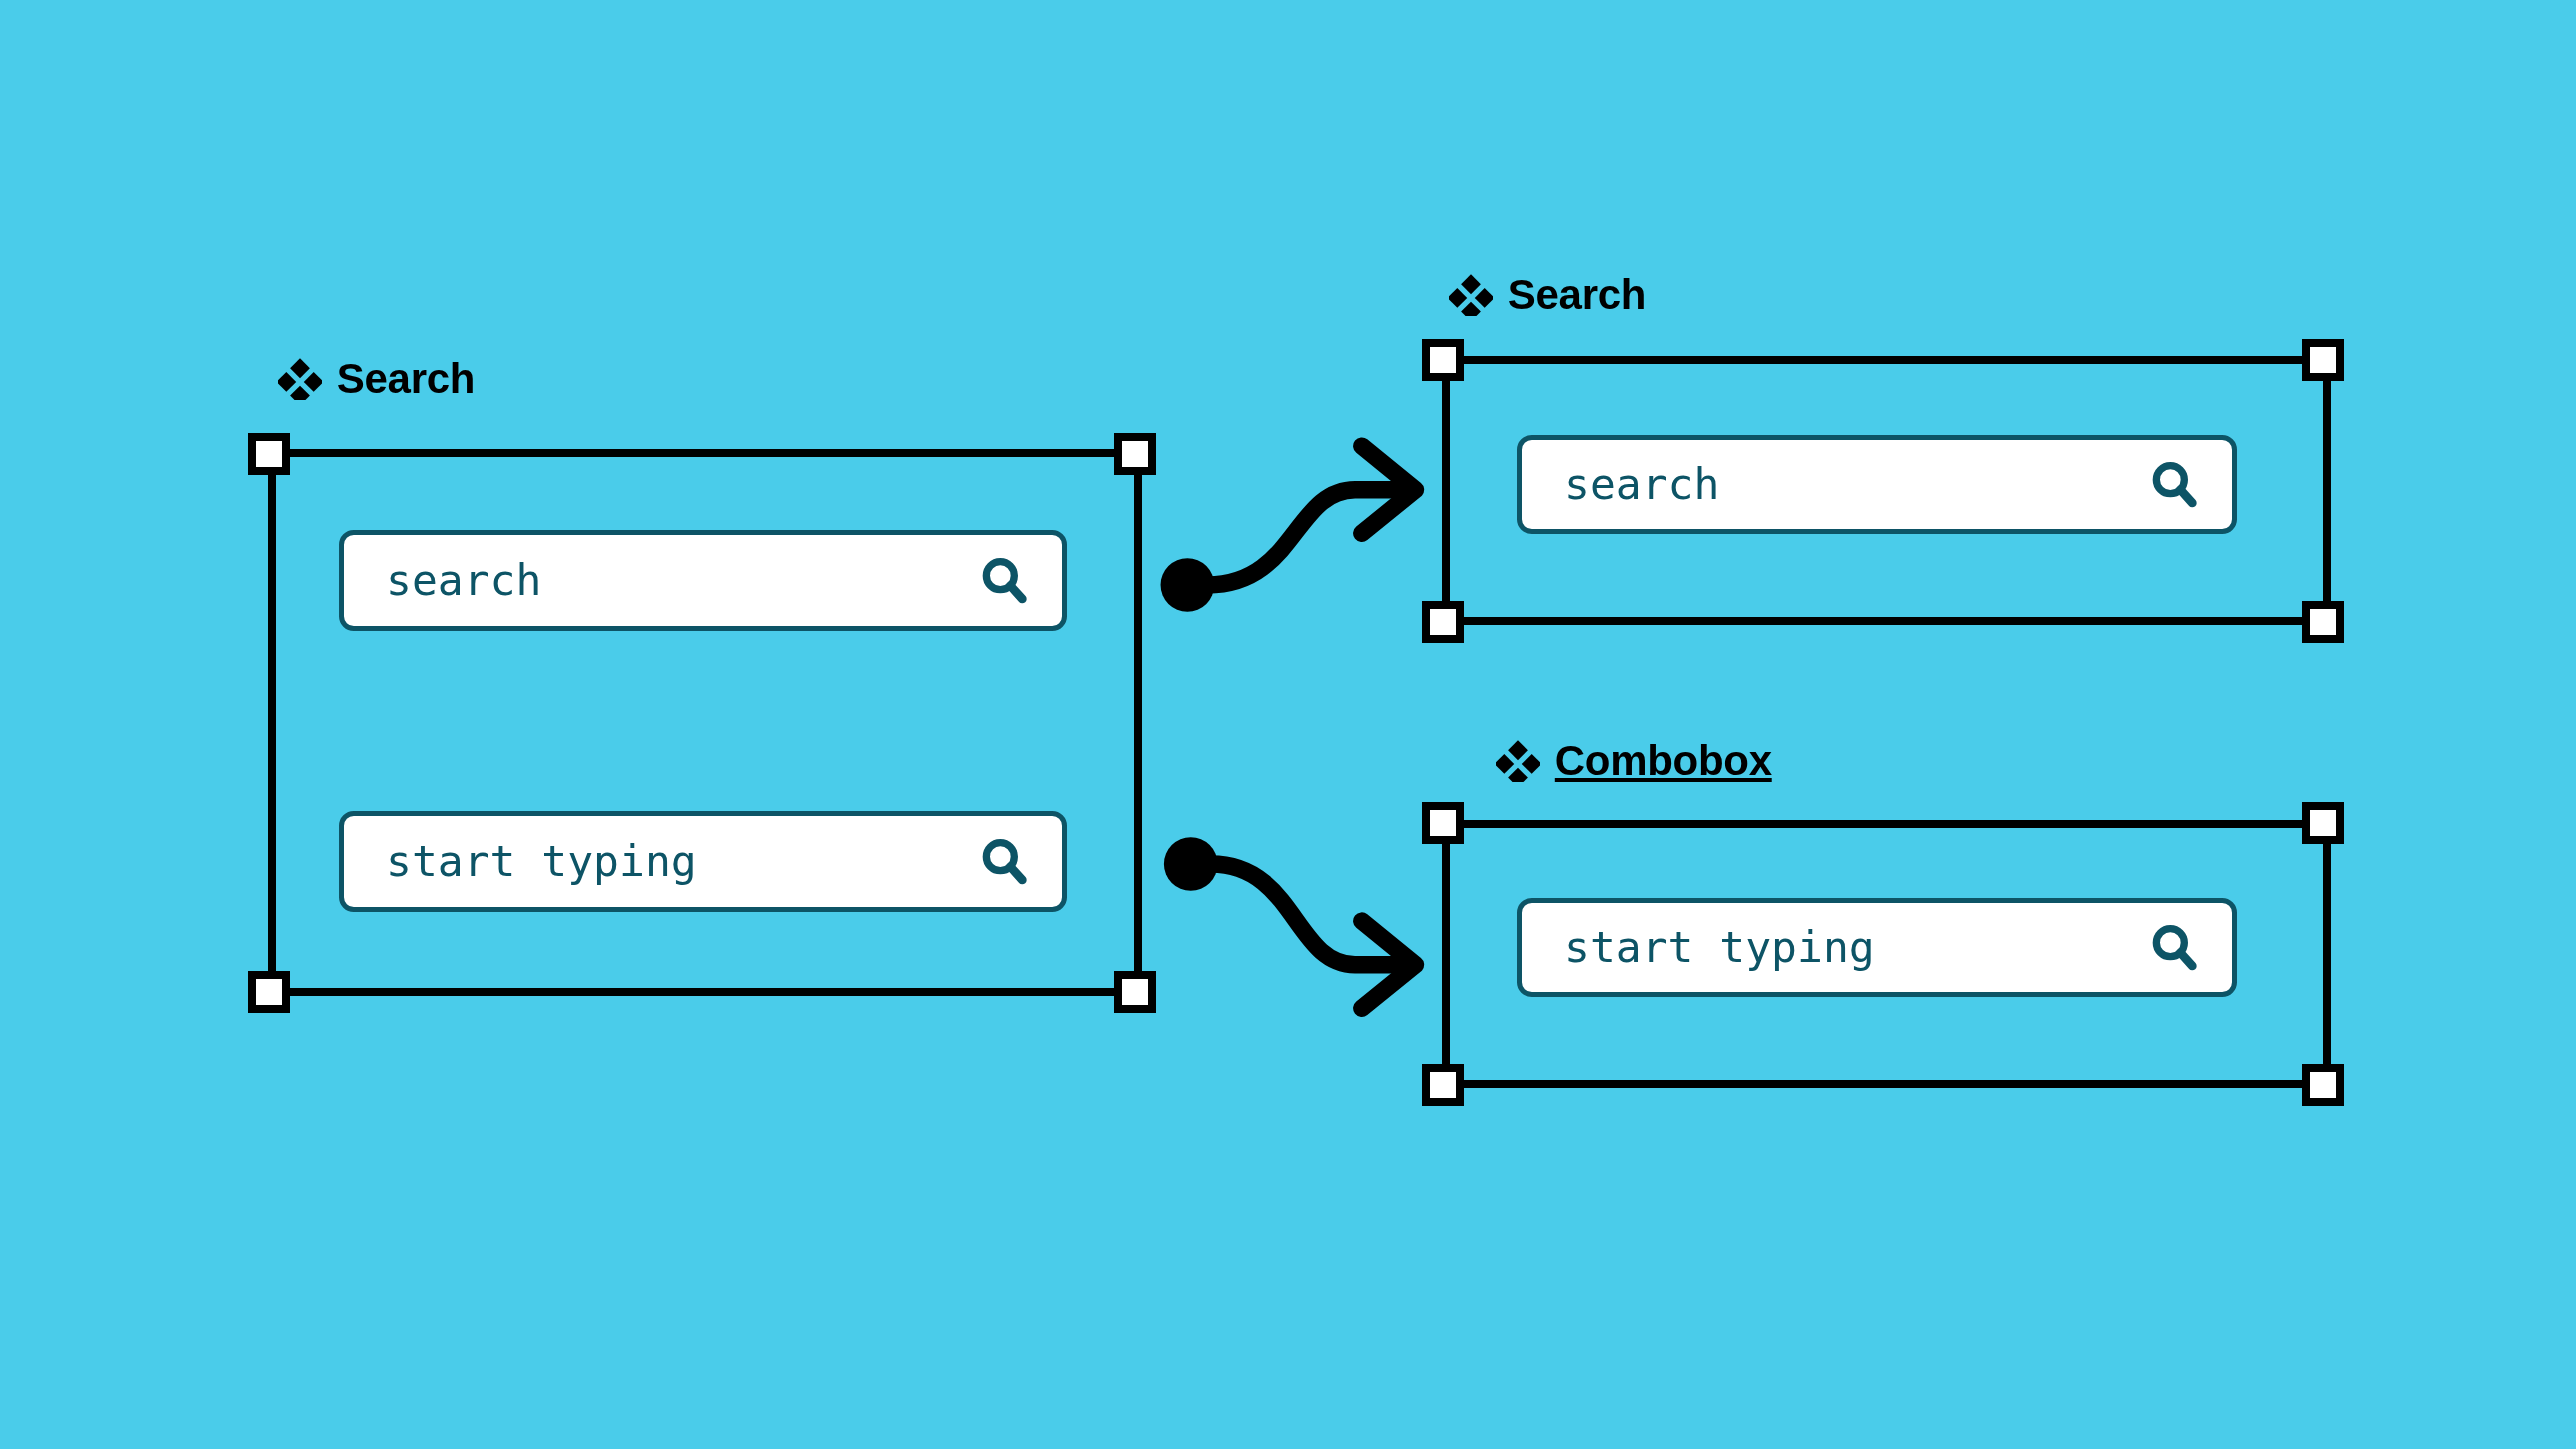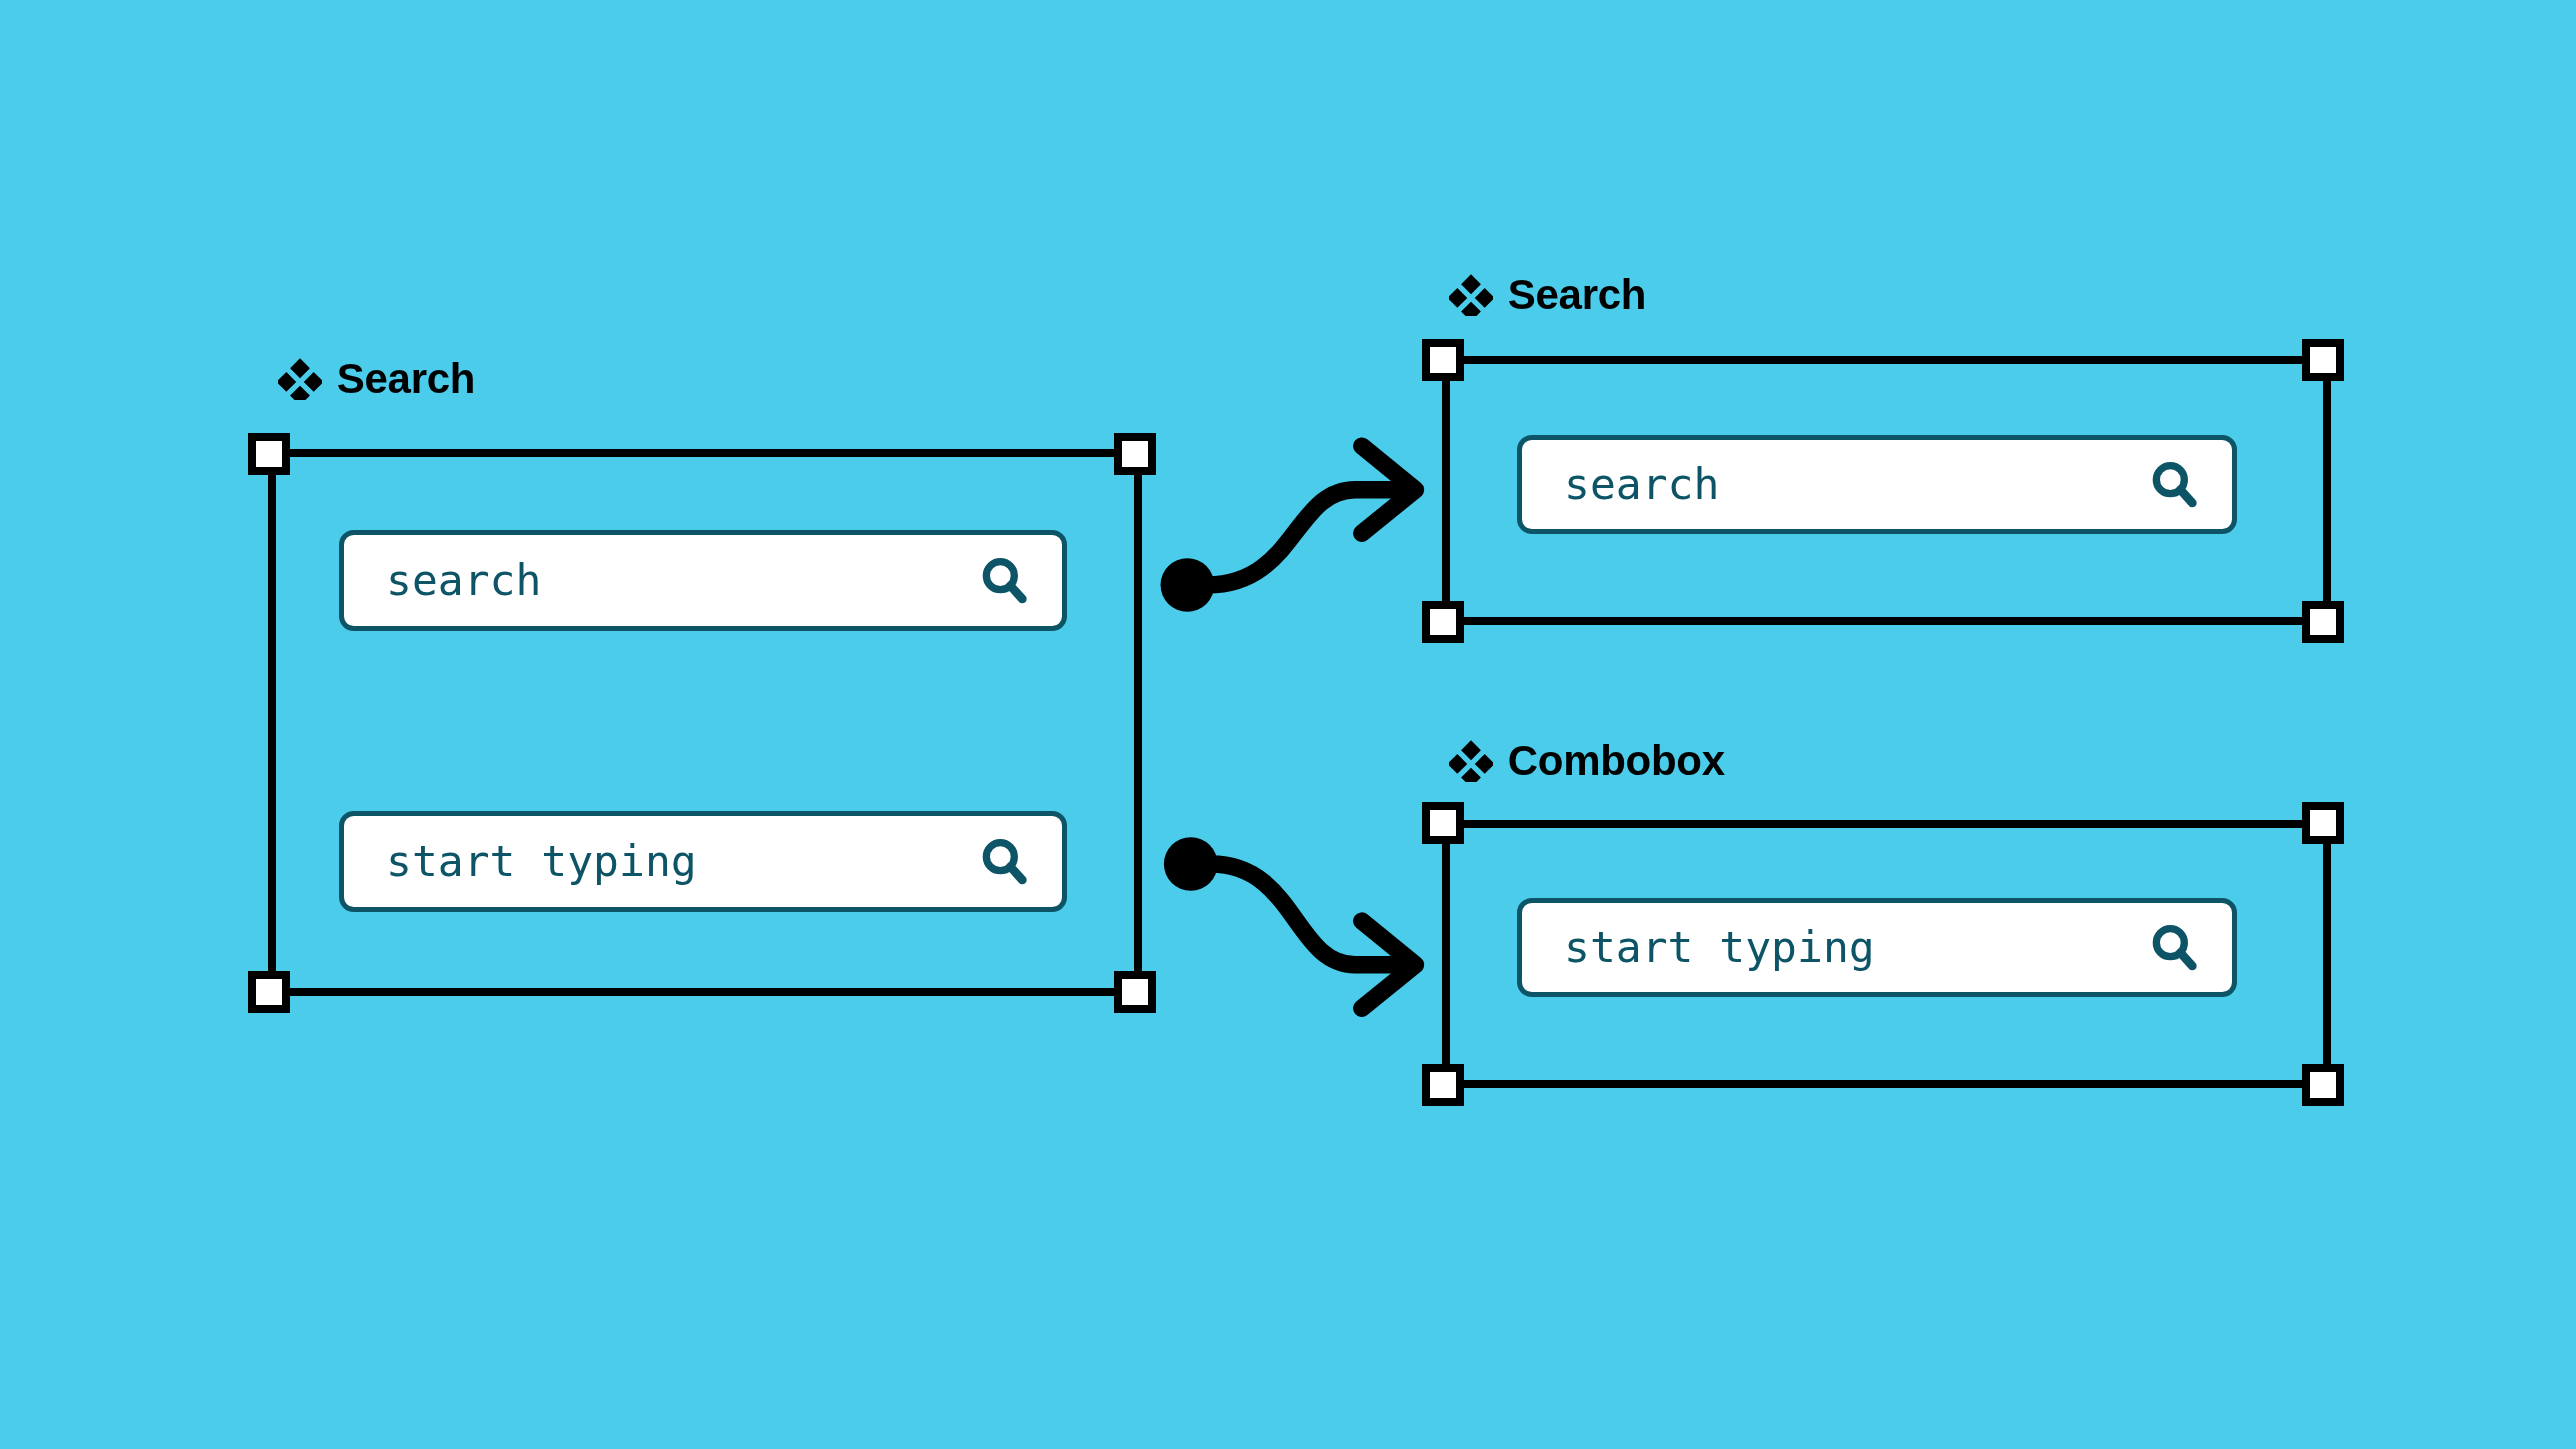--- a/index.html
+++ b/index.html
@@ -169,21 +169,21 @@
         <svg width="52" height="52" viewBox="0 0 78 78" aria-hidden="true">
           <circle cx="32" cy="31" r="21" fill="none" stroke="#0d5466" stroke-width="11"></circle>
           <line x1="47" y1="46" x2="65" y2="66" stroke="#0d5466" stroke-width="13" stroke-linecap="round"></line>
         </svg>
       </span>
     </div>
   </div>
 
   <div class="sel-frame">
 
-    <div class="sel-label" style="left:1449px; top:738px;">
+    <div class="sel-label" style="left:1496px; top:738px;text-decoration:underline;">
       <span class="component-icon">
         <svg width="44" height="44" viewBox="0 0 66 66" aria-hidden="true">
           <rect x="33" y="3.5" width="21" height="21" transform="rotate(45 33 3.5)" fill="#000"></rect>
           <rect x="12.5" y="24" width="21" height="21" transform="rotate(45 12.5 24)" fill="#000"></rect>
           <rect x="53.5" y="24" width="21" height="21" transform="rotate(45 53.5 24)" fill="#000"></rect>
           <rect x="33" y="44.5" width="21" height="21" transform="rotate(45 33 44.5)" fill="#000"></rect>
         </svg>
       </span>
       <span class="sel-label-text">Combobox</span>
     </div>

